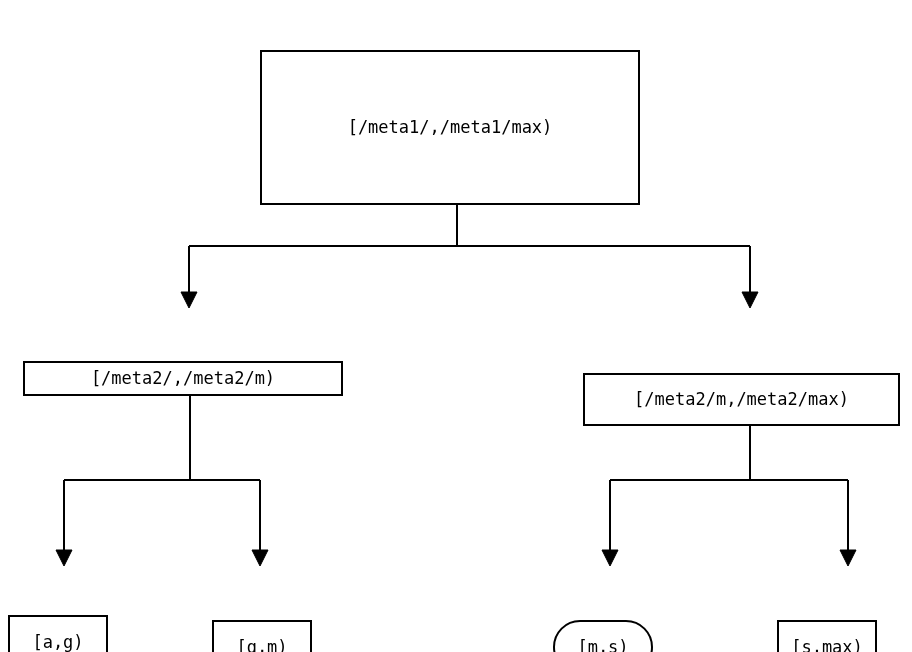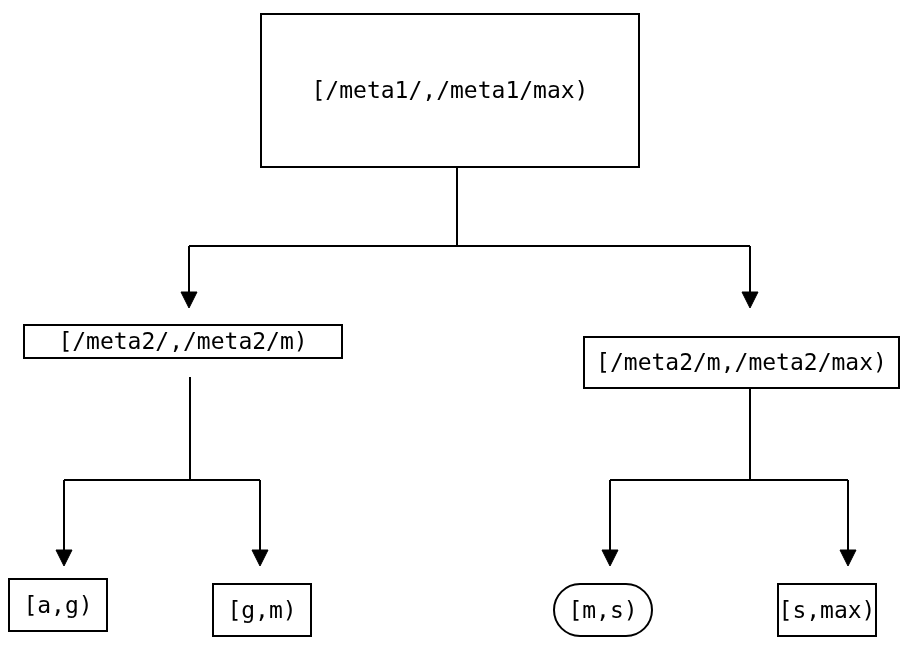--- a/index.html
+++ b/index.html
@@ -36,26 +36,27 @@
     fill: var(--line);
     stroke: var(--line);
     stroke-width: 1;
   }
   .node {
     position: absolute;
     border: 2px solid var(--line);
     background: var(--bg);
     color: var(--text);
     font-family: "DejaVu Sans Mono", "Liberation Mono", monospace;
-    font-size: 23px;
+    font-size: 17px;
     line-height: 1;
     display: flex;
     align-items: center;
     justify-content: center;
     white-space: nowrap;
+    margin-top: 37px;
   }
 </style>
 </head>
 <body>
 
 <div class="canvas">
 
   <svg class="connectors" viewBox="0 0 912 652" xmlns="http://www.w3.org/2000/svg" aria-hidden="true">
 
     <g>

